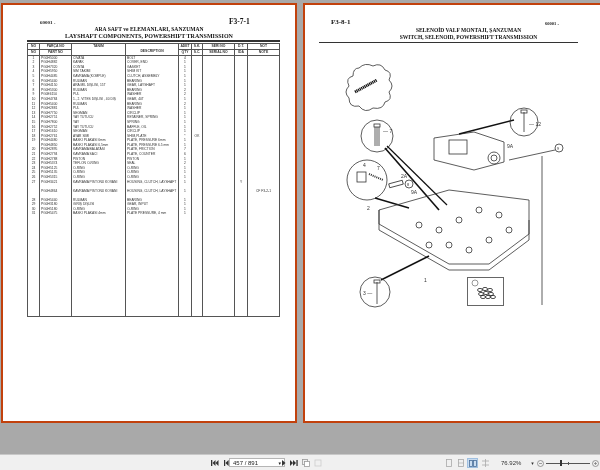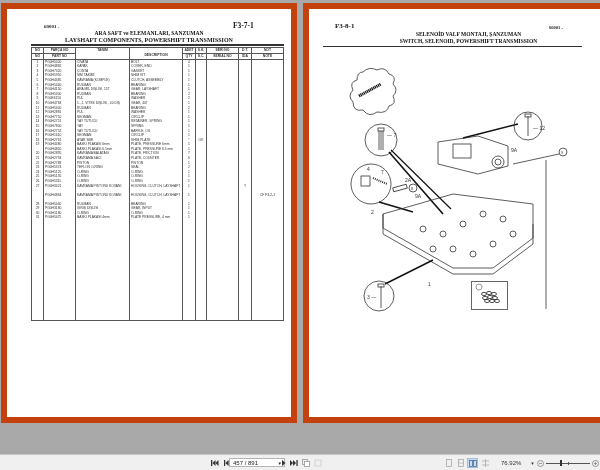--- a/index.html
+++ b/index.html
@@ -1,17 +1,17 @@
 <!DOCTYPE html>
 <html><head>
 <meta charset="utf-8">
 <style>
   html,body{margin:0;padding:0;}
   body{width:600px;height:470px;background:#a9a9a9;position:relative;overflow:hidden;font-family:"Liberation Sans",sans-serif;}
-  .page{position:absolute;top:3px;height:420px;background:#fff;border:6px solid #c2410c;box-sizing:border-box;}
+  .page{position:absolute;top:3px;height:420px;background:#fff;border:2px solid #c2410c;box-sizing:border-box;}
   #page-left{left:1px;width:258px;width:296px;}
   #page-right{left:303px;width:331px;}
   .serif{font-family:"Liberation Serif",serif;}
   .hdr-code{position:absolute;font-size:5px;font-weight:bold;color:#222;}
   .hdr-page{position:absolute;font-size:7.5px;font-weight:bold;color:#111;}
   .hdr-title{position:absolute;left:0;right:0;text-align:center;font-size:5.6px;font-weight:bold;color:#111;line-height:7px;}
   .hdr-rule{position:absolute;height:1.5px;background:#333;}
   table.parts{position:absolute;left:24px;top:38px;border-collapse:collapse;table-layout:fixed;font-size:3.3px;color:#333;}
   table.parts th,table.parts td{border-left:1px solid #555;border-right:1px solid #555;padding:0 1px;white-space:nowrap;overflow:hidden;line-height:4.6px;height:4.6px;vertical-align:top;}
   table.parts th{font-weight:bold;font-size:3.4px;text-align:center;border-top:1px solid #555;border-bottom:1px solid #555;line-height:4.8px;}

